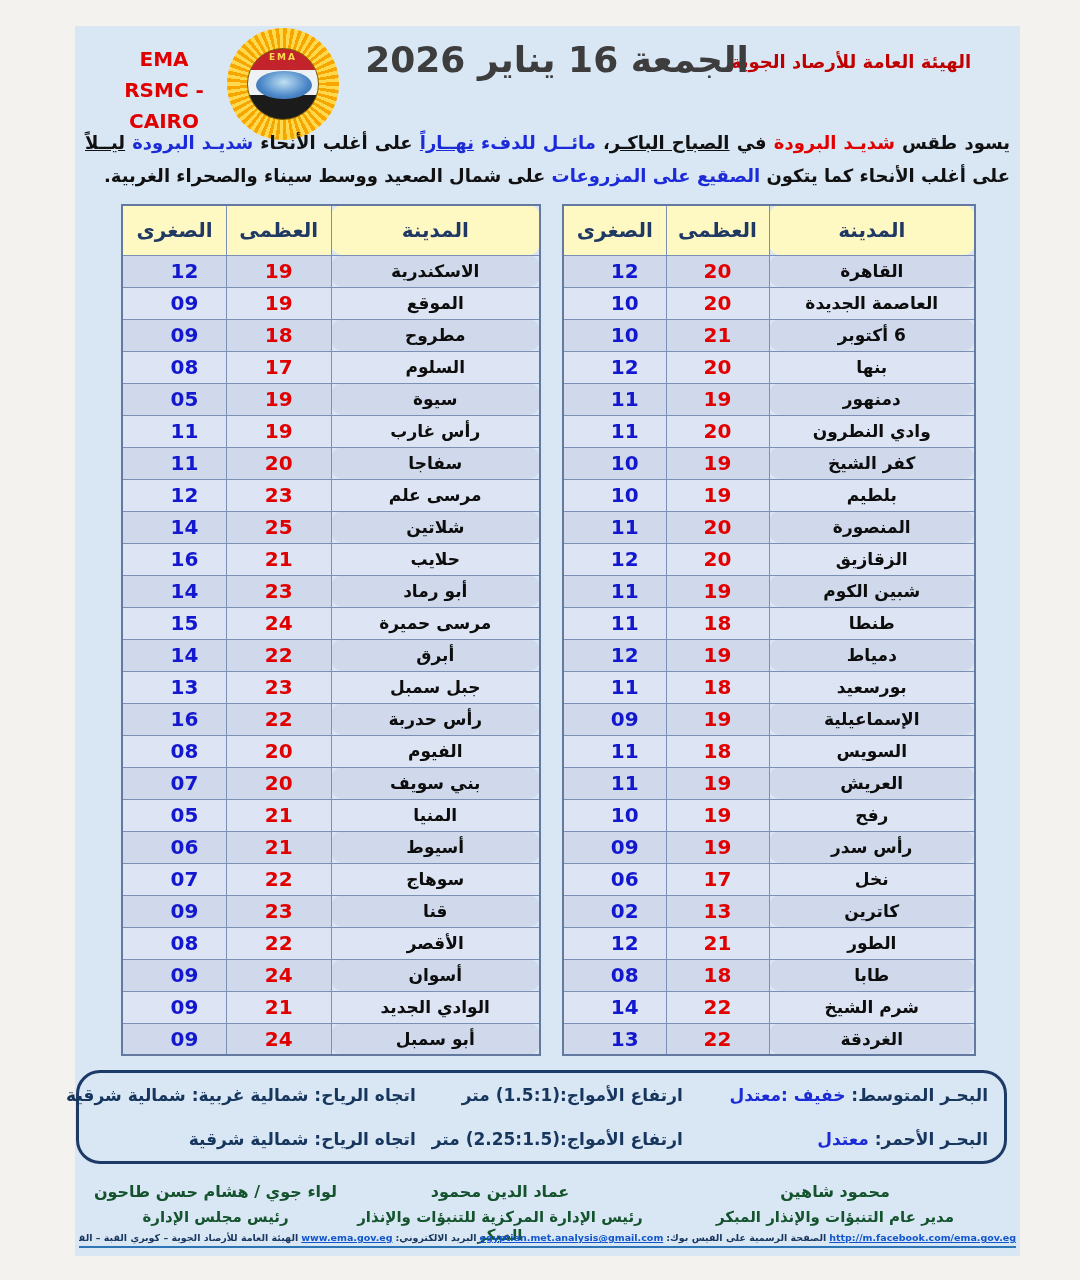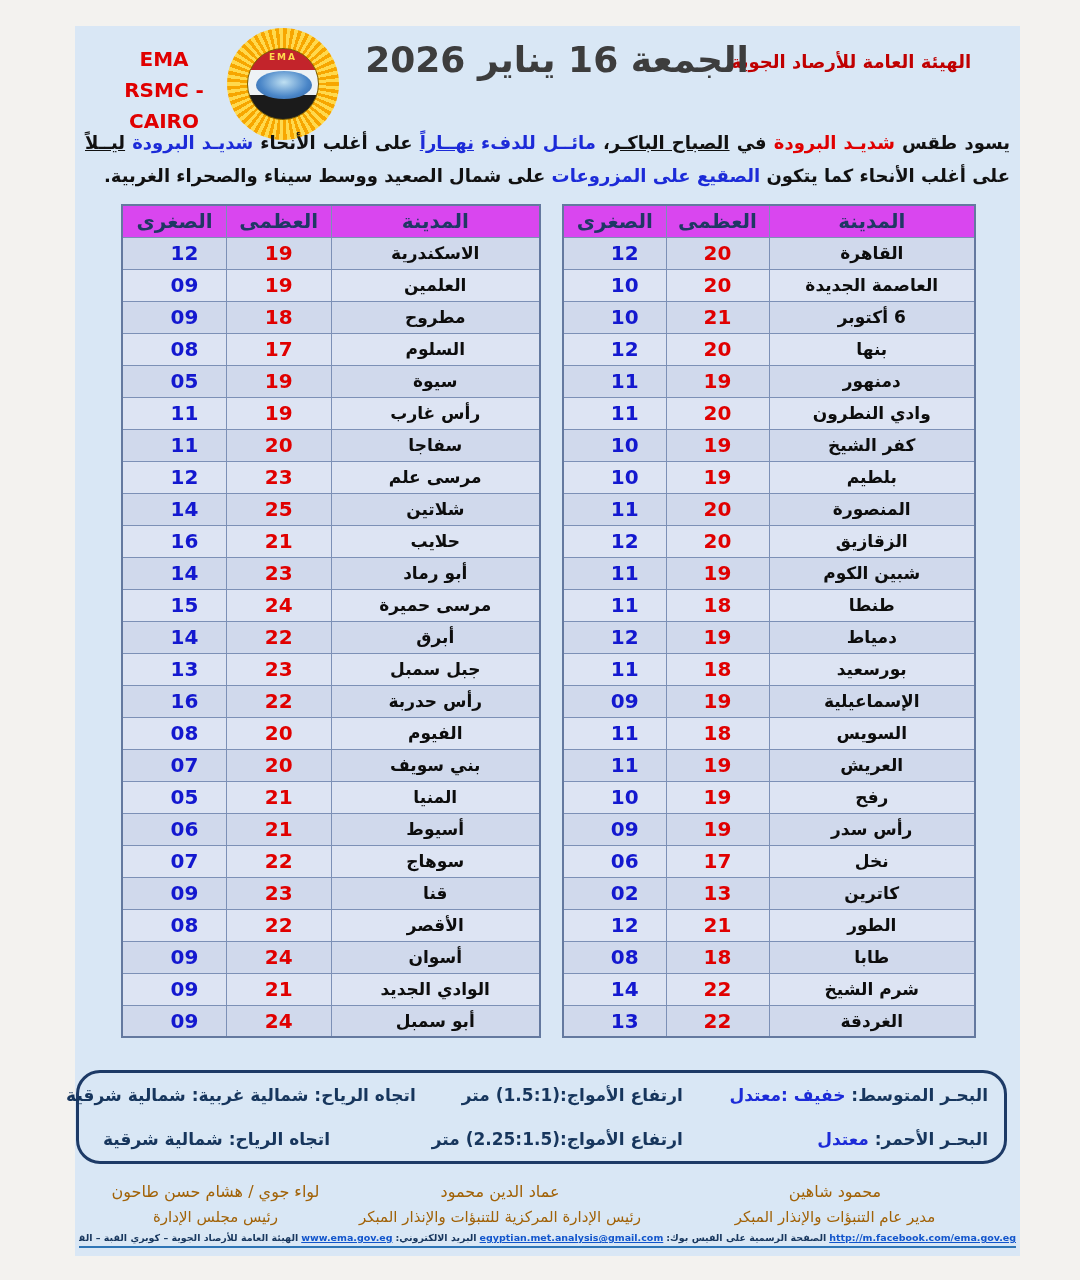--- a/index.html
+++ b/index.html
@@ -64,47 +64,47 @@
   .u { text-decoration:underline; }
 
   
   table {
     position:absolute; border-collapse:collapse; direction:rtl;
     table-layout:fixed; border:2px solid #64799f;
   }
   #table-right { left:487px; top:178px; width:414px; }
   #table-left  { left:46px;  top:178px; width:420px; }
   th, td { border:1px solid #7c90b6; text-align:center; vertical-align:middle; overflow:hidden; padding:0; }
-  th { height:32px; background:#d946ef; color:#1f3864; font-size:20px; font-weight:bold; }
+  th { height:50px; background:#fef9c3; color:#1f3864; font-size:20px; font-weight:bold; }
   td { height:32px; font-weight:bold; }
-  .col-city { width:50%; }
+  .col-city { width:50%;border-radius:12px; }
   .col-max  { width:25%; }
   .col-min  { width:25%; }
   td.col-city { font-size:17px; color:#0d0d0d; }
   td.col-max  { font-size:20px; color:#e00000;margin-top:48px; }
   td.col-min  { font-size:20px; color:#1318cf;padding-left:20px; }
   tbody tr:nth-child(odd)  { background:#d0d9ec; }
   tbody tr:nth-child(even) { background:#dde4f3; }
 
   
   .marine {
     position:absolute; left:1px; top:1044px; width:931px; height:94px;
     border:3px solid #1d3a66; border-radius:24px;
     direction:rtl; display:grid;
     grid-template-columns:33% 28% 39%;
     grid-template-rows:1fr 1fr;
     align-items:center;
     color:#17365d; font-weight:bold; font-size:17px;
   }
   .marine .cell { padding:0 16px; white-space:nowrap; }
-  .marine .cell.wind { text-align:left; padding:0 24px; }
+  .marine .cell.wind { text-align:right; padding:0 24px; }
   .marine .state { color:#1c2bd8; }
 
   
-  .sig { position:absolute; top:1156px; text-align:center; color:#a16207; font-weight:normal; direction:rtl; }
+  .sig { position:absolute; top:1156px; text-align:center; color:#14532d; font-weight:bold; direction:rtl; }
   .sig .name { font-size:16px; }
   .sig .role { font-size:15px; margin-top:7px; }
   #sig-1 { left:585px; width:350px; }
   #sig-2 { left:265px; width:320px; }
   #sig-3 { left:8px;  width:265px; }
 
   
   .contact {
     position:absolute; left:4px; right:4px; top:1206px;
     direction:rtl; display:flex; align-items:baseline; justify-content:space-between;
@@ -288,21 +288,21 @@
           <th class="col-min">الصغرى</th>
         </tr>
       </thead>
       <tbody>
         <tr>
           <td class="col-city">الاسكندرية</td>
           <td class="col-max">19</td>
           <td class="col-min">12</td>
         </tr>
         <tr>
-          <td class="col-city">العلمين</td>
+          <td class="col-city">الموقع</td>
           <td class="col-max">19</td>
           <td class="col-min">09</td>
         </tr>
         <tr>
           <td class="col-city">مطروح</td>
           <td class="col-max">18</td>
           <td class="col-min">09</td>
         </tr>
         <tr>
           <td class="col-city">السلوم</td>

